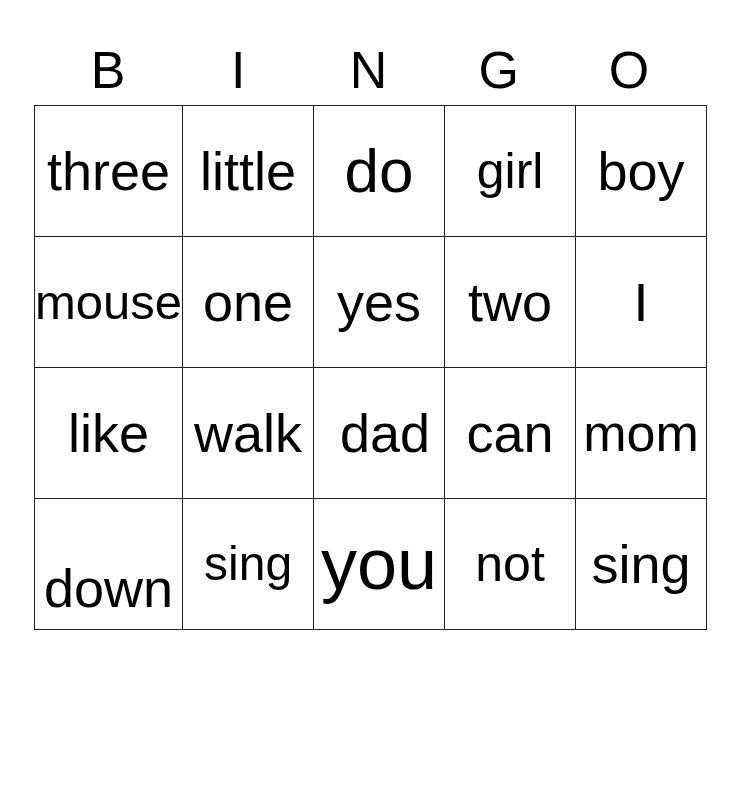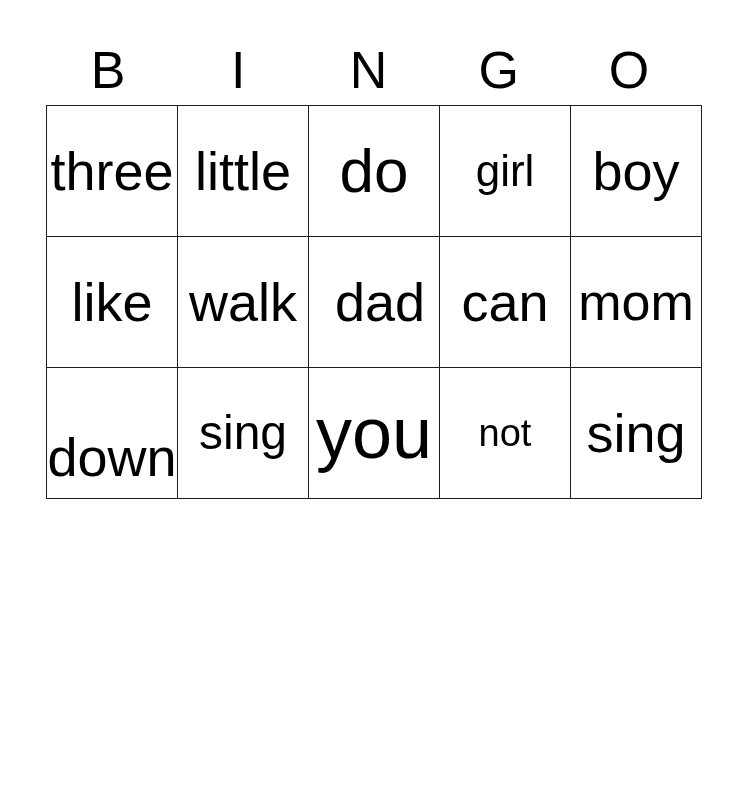--- a/index.html
+++ b/index.html
@@ -26,21 +26,21 @@
     grid-template-columns: repeat(5, 1fr);
     align-items: center;
     justify-items: center;
     font-size: 52px;
     line-height: 1;
     color: #000000;
   }
   table.bingo-grid {
     position: absolute;
     top: 105px;
-    left: 46px;
+    left: 34px;
     border-collapse: collapse;
     table-layout: fixed;
   }
   table.bingo-grid td {
     width: 130px;
     height: 130px;
     border: 1.5px solid #1f1f1f;
     text-align: center;
     vertical-align: middle;
     padding: 0;
@@ -67,33 +67,40 @@
     <span>G</span>
     <span>O</span>
   </div>
 
   <table class="bingo-grid">
     <tbody>
       <tr>
         <td class="cell"><span class="word" style="font-size: 54px;">three</span></td>
         <td class="cell"><span class="word" style="font-size: 54px;">little</span></td>
         <td class="cell"><span class="word" style="font-size: 62px;">do</span></td>
-        <td class="cell"><span class="word" style="font-size: 44px;">girl</span></td>
+        <td class="cell"><span class="word" style="font-size: 50px;">girl</span></td>
         <td class="cell"><span class="word" style="font-size: 54px;">boy</span></td>
+      </tr>
+      <tr>
+        <td class="cell"><span class="word" style="font-size: 49px;">mouse</span></td>
+        <td class="cell"><span class="word" style="font-size: 54px;">one</span></td>
+        <td class="cell"><span class="word" style="font-size: 54px;">yes</span></td>
+        <td class="cell"><span class="word" style="font-size: 54px;">two</span></td>
+        <td class="cell"><span class="word" style="font-size: 54px;">I</span></td>
       </tr>
       <tr>
         <td class="cell"><span class="word" style="font-size: 54px;">like</span></td>
         <td class="cell"><span class="word" style="font-size: 54px; text-align: center;">walk</span></td>
         <td class="cell"><span class="word" style="font-size: 54px; margin-left: 12px;">dad</span></td>
         <td class="cell"><span class="word" style="font-size: 54px;">can</span></td>
         <td class="cell"><span class="word" style="font-size: 52px;">mom</span></td>
       </tr>
       <tr>
         <td class="cell"><span class="word" style="font-size: 54px; margin-top: 48px;">down</span></td>
         <td class="cell"><span class="word" style="font-size: 48px;">sing</span></td>
         <td class="cell"><span class="word" style="font-size: 72px;">you</span></td>
-        <td class="cell"><span class="word" style="font-size: 38px;">not</span></td>
+        <td class="cell"><span class="word" style="font-size: 50px;">not</span></td>
         <td class="cell"><span class="word" style="font-size: 54px;">sing</span></td>
       </tr>
     </tbody>
   </table>
 
 </div>
 
 </body></html>

